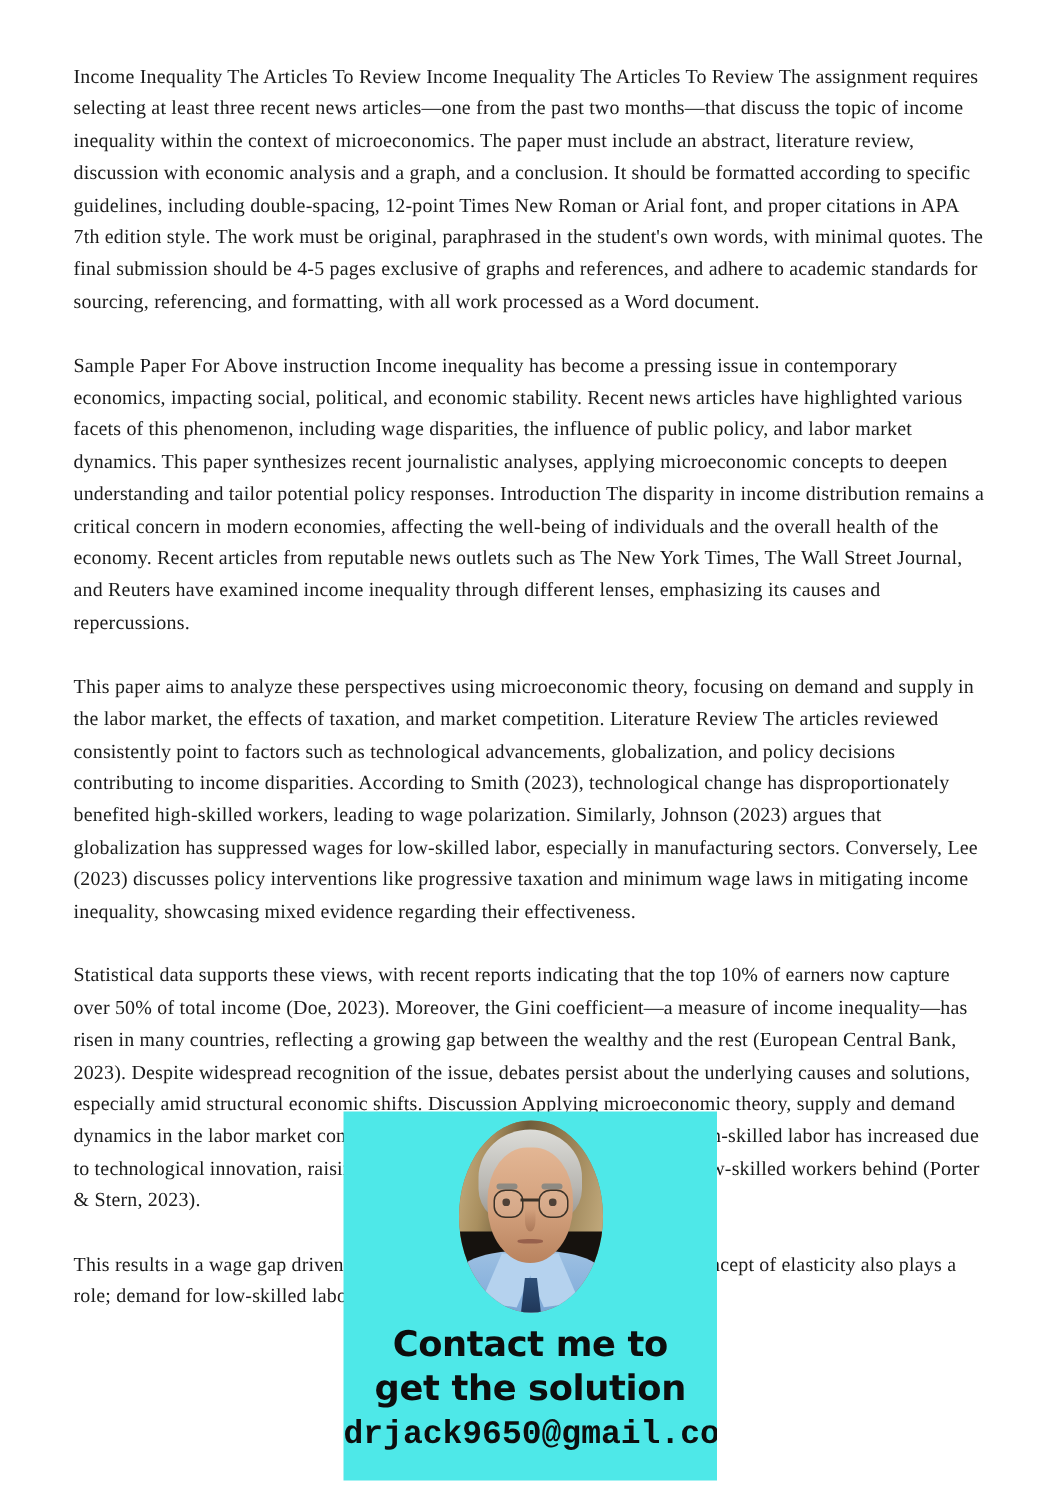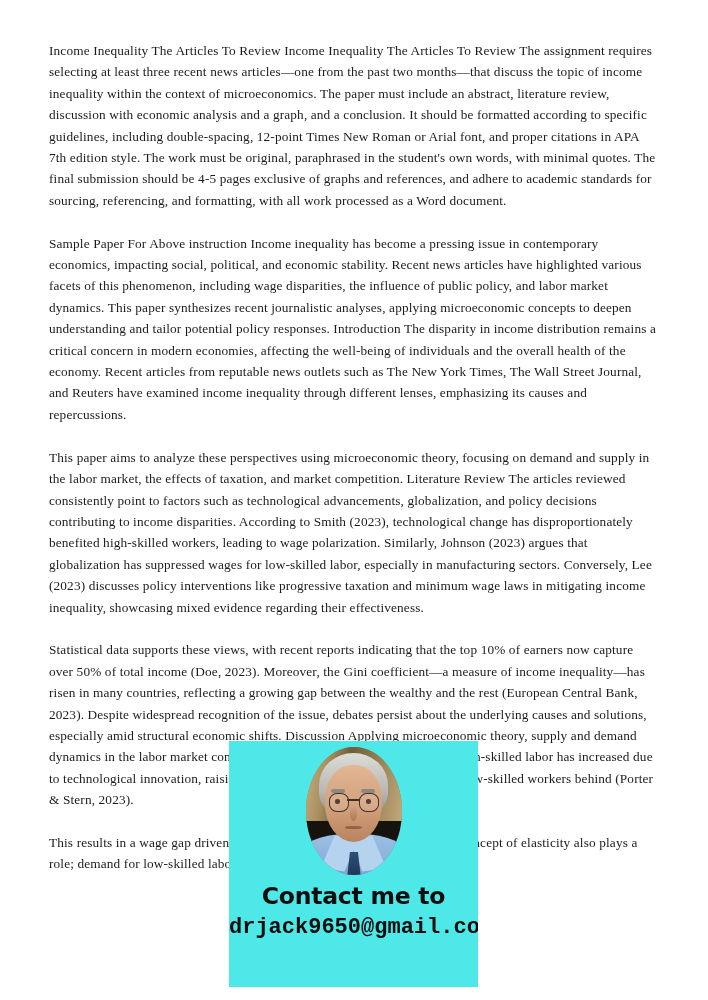--- a/index.html
+++ b/index.html
@@ -195,17 +195,18 @@
       <div class="p-eye-l"></div>
       <div class="p-eye-r"></div>
       <div class="p-glass-l"></div>
       <div class="p-glass-r"></div>
       <div class="p-bridge"></div>
       <div class="p-nose"></div>
       <div class="p-mouth"></div>
     </div>
 
     <div id="wm-line1">Contact me to</div>
+    <div id="wm-line2">get the solution</div>
     <div id="wm-email">drjack9650@gmail.com</div>
 
   </div>
 
 </div>
 
 </body></html>

